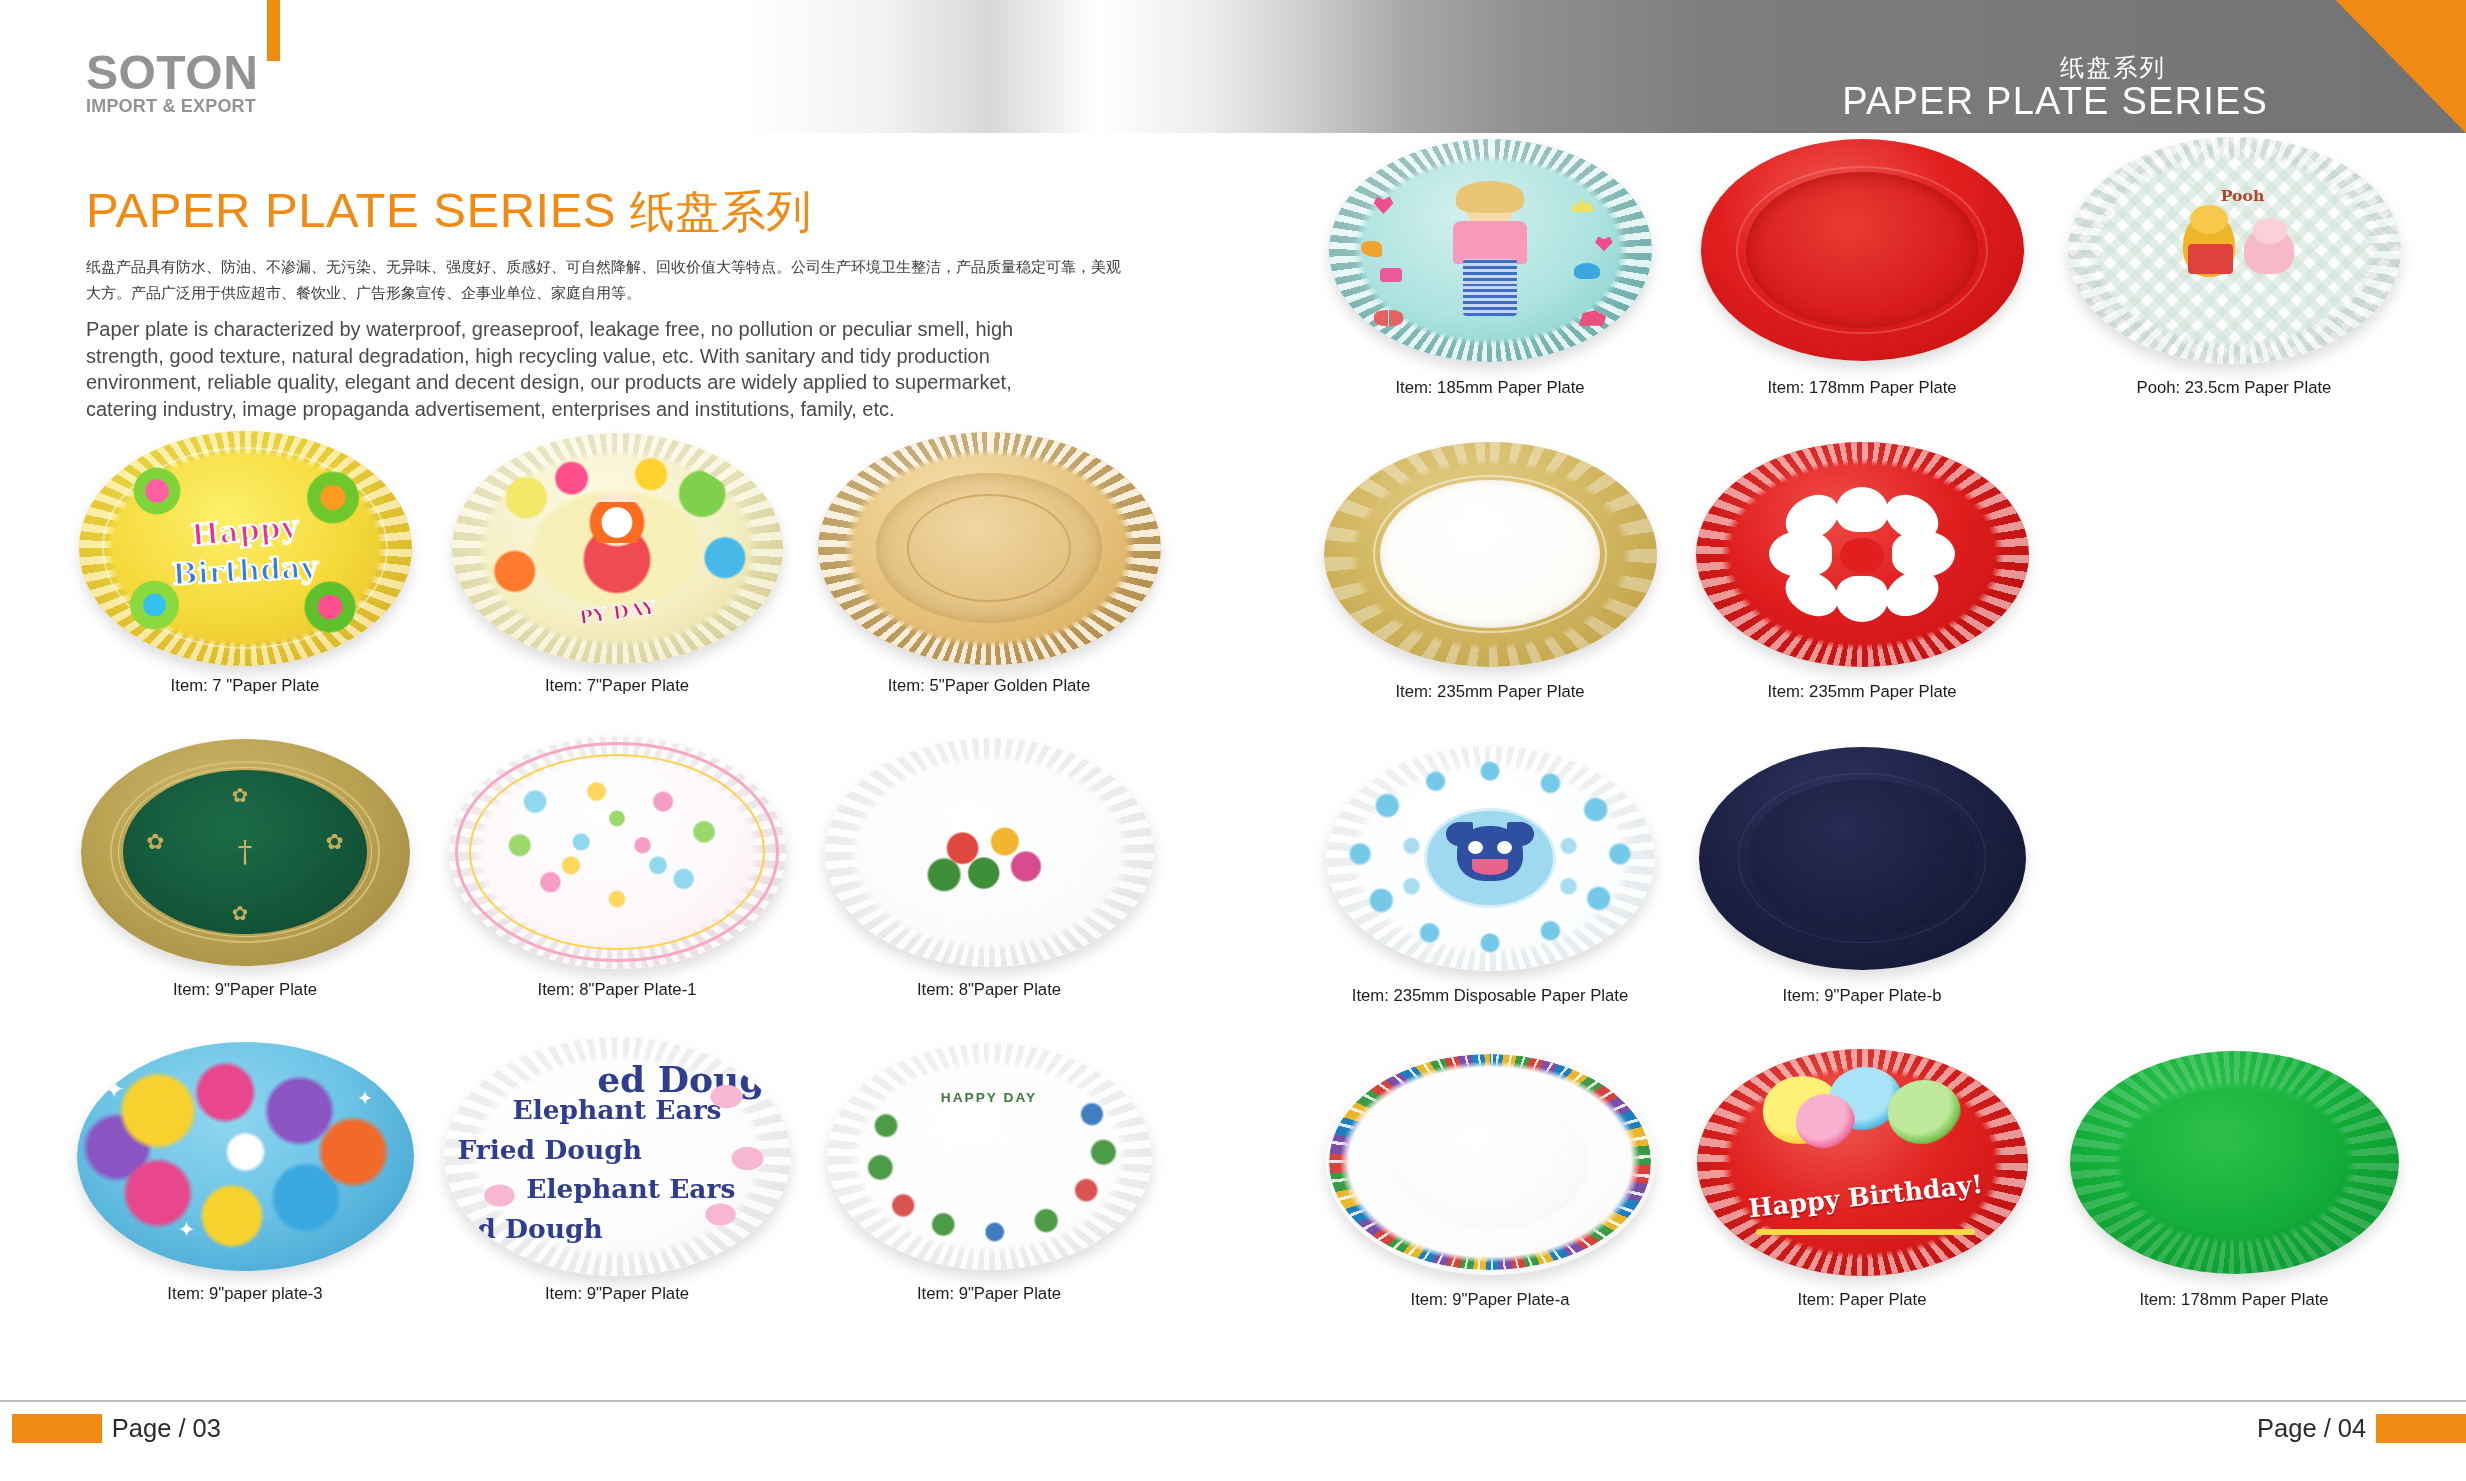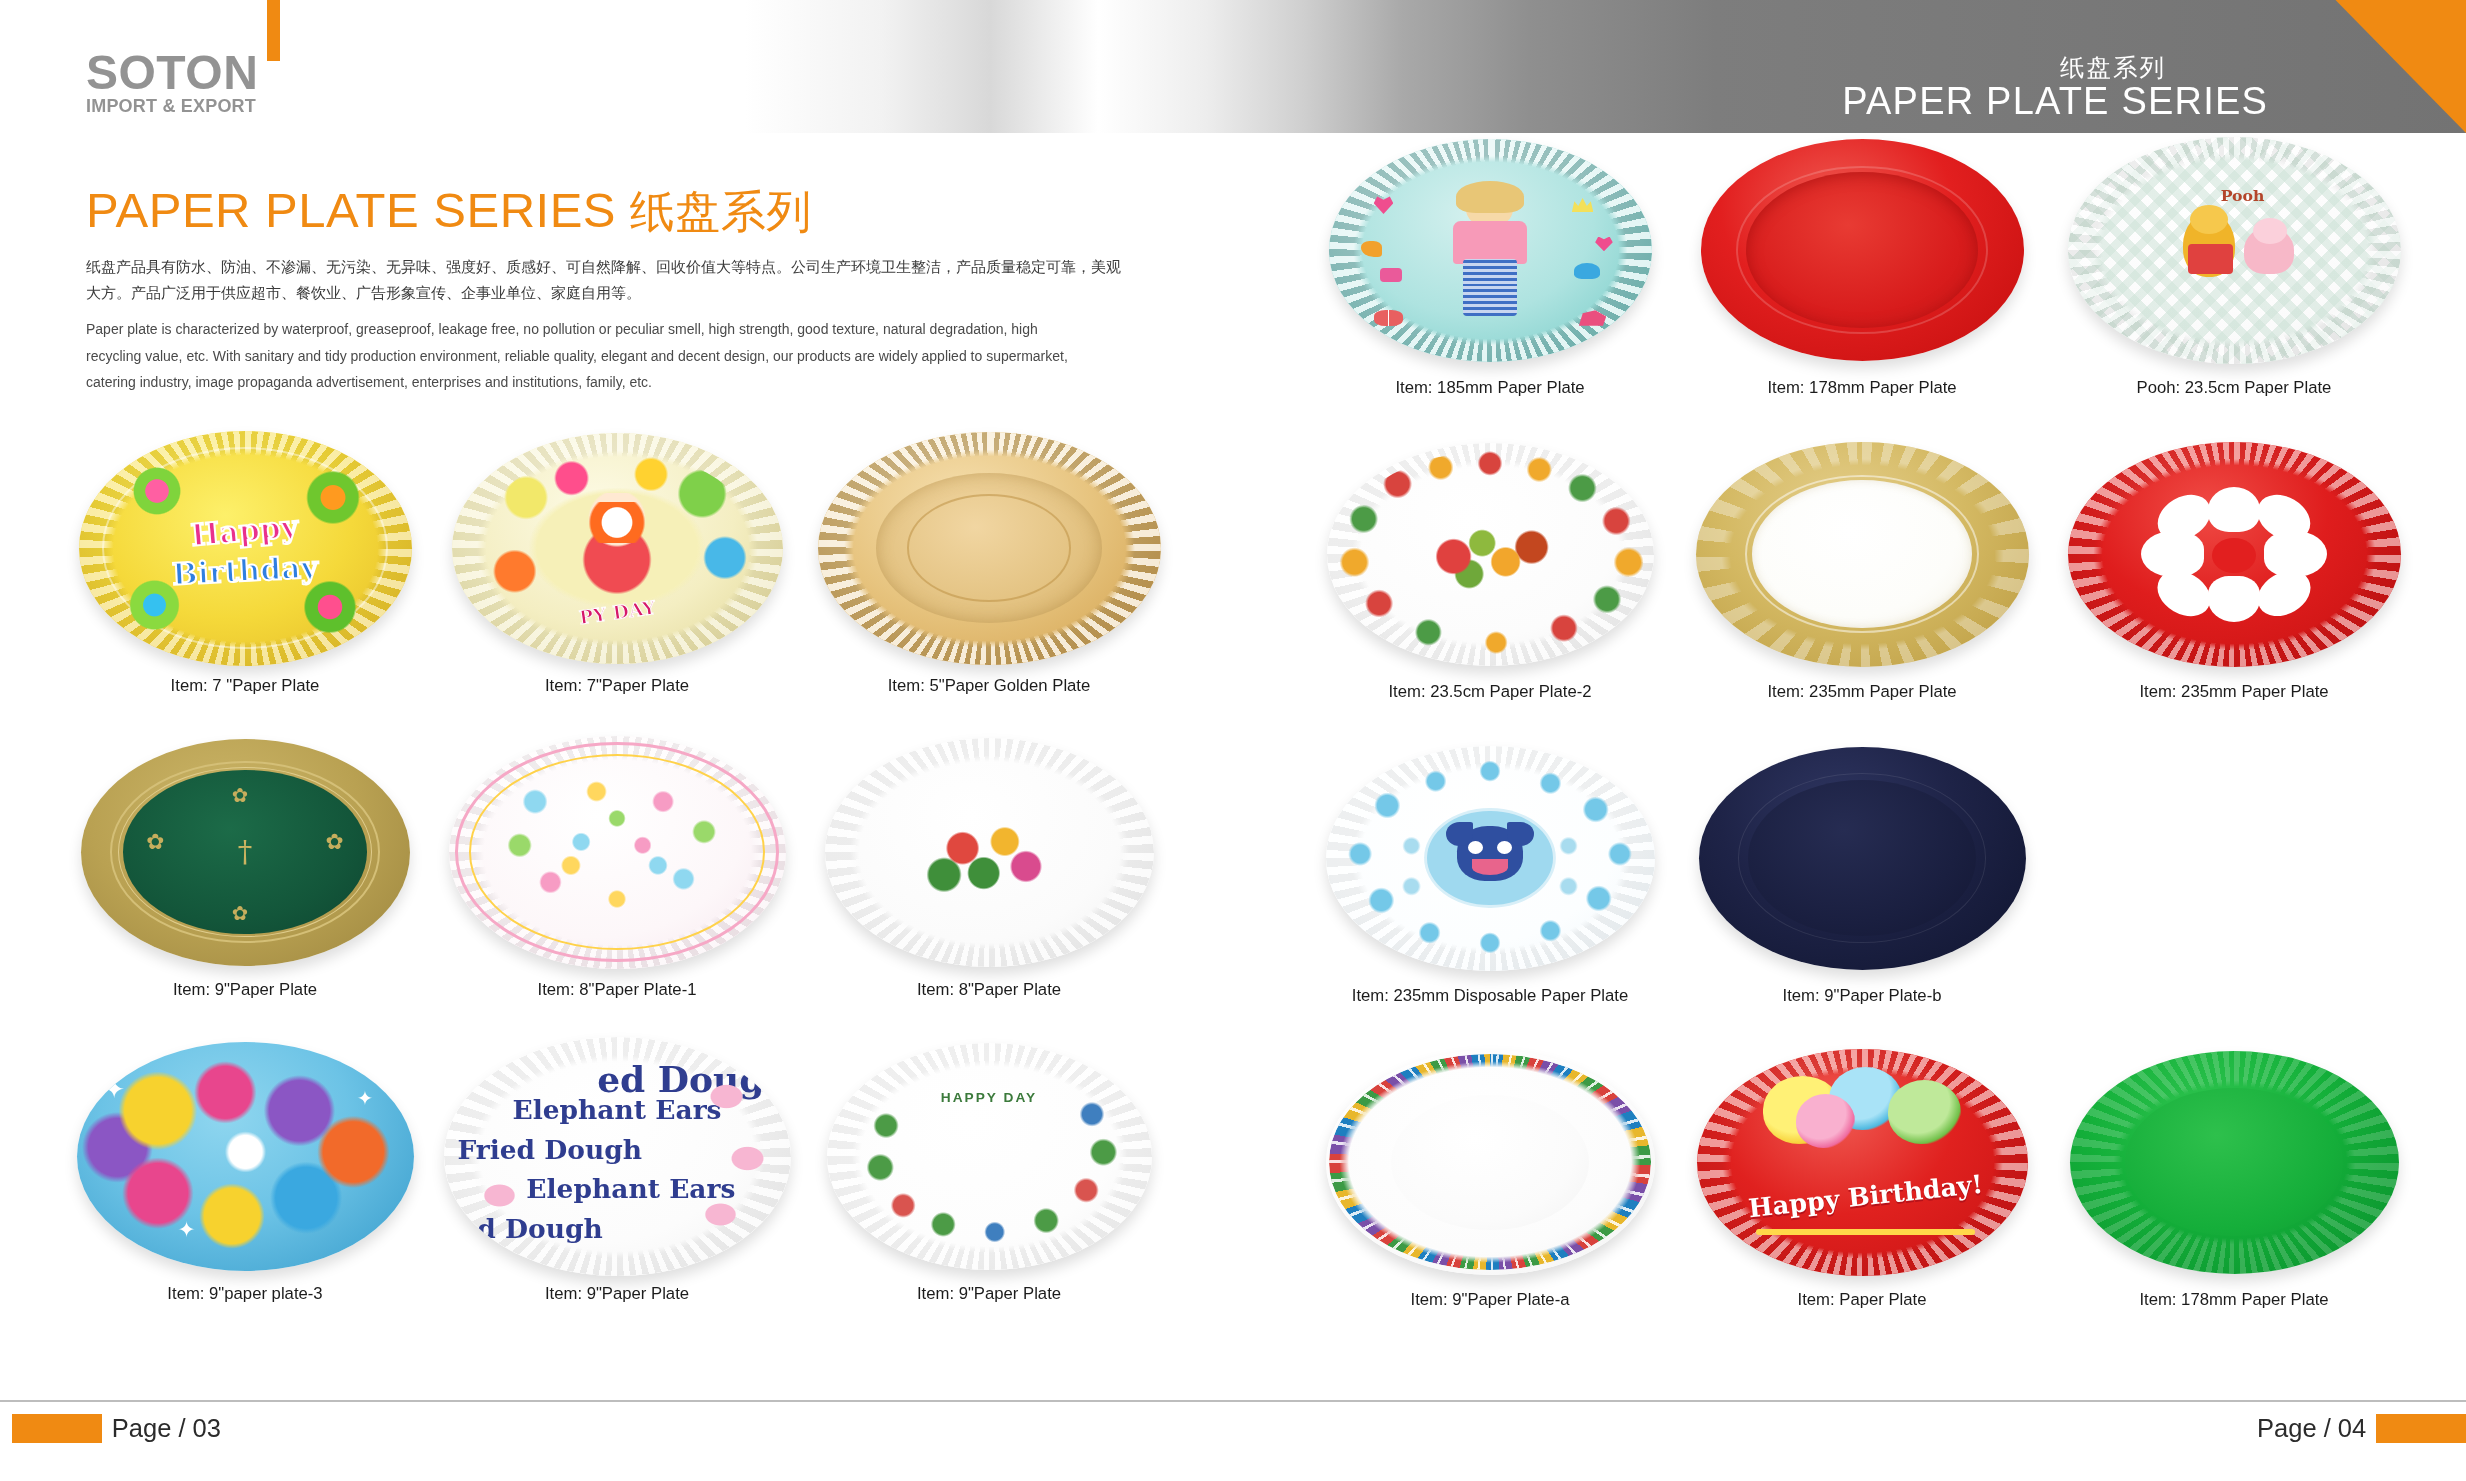--- a/index.html
+++ b/index.html
@@ -63,21 +63,21 @@
   .intro-title {
     font-size: 49px; color: #f08a12; font-weight: 400;
     letter-spacing: 0.5px; white-space: nowrap; line-height: 57px;
   }
   .intro-title .cn { font-size: 45px; margin-left: 13.7px; }
   .intro-cn {
     margin-top: 13.7px; font-size: 15px; color: #3b3b3b;
     line-height: 26.5px; width: 1039px;
   }
   .intro-en {
-    margin-top: 9.8px; font-size: 14px; color: #4a4a4a;
+    margin-top: 9.8px; font-size: 20px; color: #4a4a4a;
     line-height: 26.5px; width: 990px;
   }
 
   
   .col-left  { position: absolute; left: 59px;  top: 423px; width: 1117px; }
   .col-right { position: absolute; left: 1304px; top: 125px; width: 1117px; }
   .grid-row { display: flex; width: 1117px; height: 304px; }
   .cell { width: 372px; height: 304px; position: relative; }
   .cell .imgwrap {
     width: 372px; height: 250px; position: relative;
@@ -397,49 +397,20 @@
               <div style="position:absolute;right:6%;top:16%;width:30%;height:30%;background:#fbd0db;border-radius:50%;"></div>
             </div>
             <div style="position:absolute;left:46%;top:22%;font-size:15.7px;color:#b4452a;font-family:'DejaVu Serif',serif;font-weight:bold;">Pooh</div>
           </div>
         </div>
         <div class="caption">Pooh: 23.5cm Paper Plate</div>
       </div>
     </div>
 
     <div class="grid-row">
-      <div class="cell">
-        <div class="imgwrap">
-          <div class="plate" style="width:327px;height:223px;background:radial-gradient(ellipse at 44% 34%,#ffffff 0%,#fcfcfc 58%,#f2f2f2 86%,#e9e9e9 100%);">
-            <div class="scallop"></div>
-            <div style="position:absolute;left:3%;top:4%;width:94%;height:92%;border-radius:50%;background:
-              radial-gradient(circle at 50% 6%,#d8443e 0 4%,transparent 5%),
-              radial-gradient(circle at 66% 9%,#f0a92c 0 3.6%,transparent 4.6%),
-              radial-gradient(circle at 80% 18%,#4c9b46 0 3.8%,transparent 4.8%),
-              radial-gradient(circle at 91% 34%,#d8443e 0 3.6%,transparent 4.6%),
-              radial-gradient(circle at 95% 54%,#f0a92c 0 3.8%,transparent 4.8%),
-              radial-gradient(circle at 88% 72%,#4c9b46 0 3.6%,transparent 4.6%),
-              radial-gradient(circle at 74% 86%,#d8443e 0 3.8%,transparent 4.8%),
-              radial-gradient(circle at 52% 93%,#f0a92c 0 3.6%,transparent 4.6%),
-              radial-gradient(circle at 30% 88%,#4c9b46 0 3.8%,transparent 4.8%),
-              radial-gradient(circle at 14% 74%,#d8443e 0 3.6%,transparent 4.6%),
-              radial-gradient(circle at 6% 54%,#f0a92c 0 3.8%,transparent 4.8%),
-              radial-gradient(circle at 9% 33%,#4c9b46 0 3.6%,transparent 4.6%),
-              radial-gradient(circle at 20% 16%,#d8443e 0 3.8%,transparent 4.8%),
-              radial-gradient(circle at 34% 8%,#f0a92c 0 3.6%,transparent 4.6%);"></div>
-            <div style="position:absolute;left:30%;top:36%;width:40%;height:30%;background:
-              radial-gradient(circle at 22% 50%,#e0413f 0 15%,transparent 17%),
-              radial-gradient(circle at 44% 30%,#8eb93e 0 14%,transparent 16%),
-              radial-gradient(circle at 62% 58%,#f2a62c 0 15%,transparent 17%),
-              radial-gradient(circle at 82% 36%,#c3471f 0 13%,transparent 15%),
-              radial-gradient(circle at 34% 76%,#6fa83a 0 13%,transparent 15%);"></div>
-          </div>
-        </div>
-        <div class="caption">Item: 23.5cm Paper Plate-2</div>
-      </div>
 
       <div class="cell">
         <div class="imgwrap">
           <div class="plate" style="width:333px;height:225px;background:radial-gradient(ellipse at 44% 32%,#e5cf8c 0%,#d4b963 46%,#c3a54c 80%,#b3953f 100%);">
             <div style="position:absolute;inset:0;border-radius:50%;background:
               repeating-conic-gradient(from 0deg,rgba(255,255,255,.34) 0deg 5deg,transparent 5deg 11deg);
               mask:radial-gradient(ellipse at center,transparent 56%,#000 60%);
               -webkit-mask:radial-gradient(ellipse at center,transparent 56%,#000 60%);"></div>
             <div class="well" style="left:17%;top:17%;width:66%;height:66%;background:radial-gradient(ellipse at 44% 34%,#ffffff 0%,#fdfdfa 62%,#f5f2e6 100%);box-shadow:inset 0 0 9.8px rgba(150,120,50,.18);"></div>
             <div class="rim" style="left:15%;top:15%;right:15%;bottom:15%;border:2px solid rgba(255,255,255,.5);"></div>

